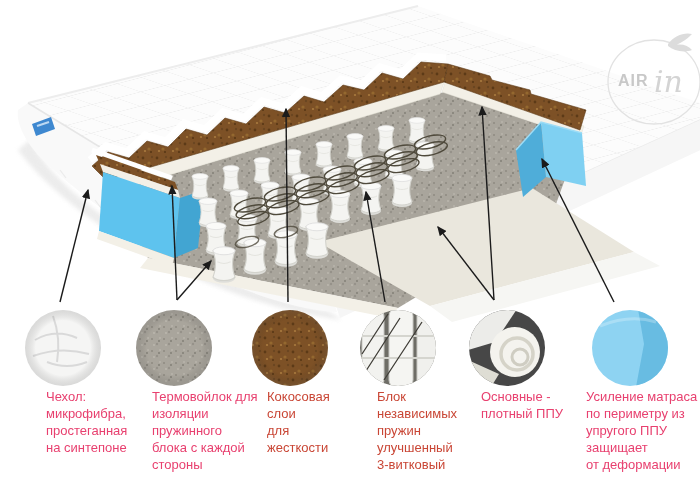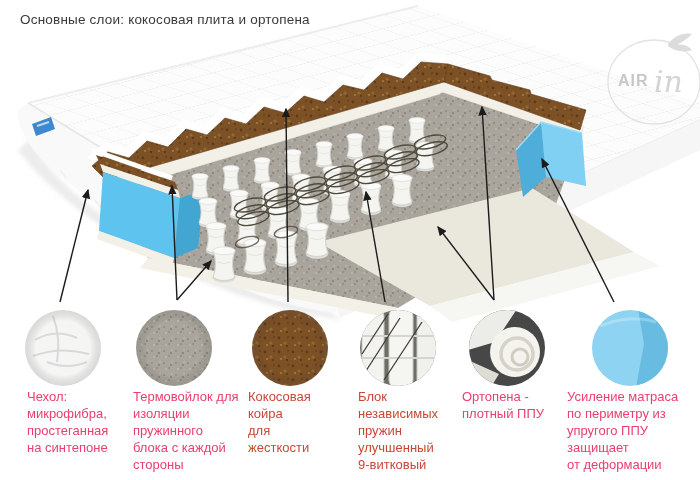--- a/index.html
+++ b/index.html
@@ -1,28 +1,27 @@
 <!DOCTYPE html>
 <html><head>
 <meta charset="utf-8">
 <style>
   html,body{margin:0;padding:0;background:#fff;}
   .stage{position:relative;width:700px;height:480px;background:#ffffff;overflow:hidden;
          font-family:"Liberation Sans",sans-serif;}
   .title{position:absolute;left:20px;top:12px;font-size:13.5px;letter-spacing:.2px;color:#3a3a3a;}
   .scene{position:absolute;left:0;top:0;}
   .swatch{position:absolute;top:309px;width:78px;height:78px;}
-  .legend-label{position:absolute;top:388px;font-size:13px;line-height:17px;white-space:pre-line;}
+  .legend-label{position:absolute;top:388px;font-size:13px;line-height:17px;white-space:pre-line;margin-left:19px;}
 </style>
 </head>
 <body>
 
 <div class="stage">
 
-  <div class="title" style="color: rgb(58, 58, 58);">Основные слои: кокосовая плита и ортопена</div>
 
   <svg class="scene" width="700" height="480" viewBox="0 0 700 480">
     <defs>
       <pattern id="quilt" width="1" height="1" patternUnits="userSpaceOnUse" patternTransform="matrix(24.2,-6.3,23.6,8.1,0,0)">
         <path d="M0 0 H1 M0 0 V1" stroke="#e9e9e9" stroke-width="0.05" fill="none"></path>
       </pattern>
       <pattern id="felt" width="12" height="12" patternUnits="userSpaceOnUse">
         <rect width="12" height="12" fill="#a9a59c"></rect>
         <circle cx="2" cy="3" r="1" fill="#8f8b81"></circle>
         <circle cx="7" cy="8" r="1.2" fill="#96928a"></circle>
@@ -258,29 +257,29 @@
     <div class="legend-label" style="left: 27px; width: 104px; color: rgb(232, 64, 111);">Чехол:
 микрофибра,
 простеганная
 на синтепоне</div>
     <div class="legend-label" style="left: 133px; width: 108px; color: rgb(232, 64, 111);">Термовойлок для
 изоляции
 пружинного
 блока с каждой
 стороны</div>
     <div class="legend-label" style="left: 248px; width: 104px; color: rgb(201, 70, 53);">Кокосовая
-койра
+слои
 для
 жесткости</div>
     <div class="legend-label" style="left: 358px; width: 102px; color: rgb(201, 70, 53);">Блок
 независимых
 пружин
 улучшенный
-9-витковый</div>
-    <div class="legend-label" style="left: 462px; width: 118px; color: rgb(232, 64, 111);">Ортопена -
+3-витковый</div>
+    <div class="legend-label" style="left: 462px; width: 118px; color: rgb(232, 64, 111);">Основные -
 плотный ППУ</div>
     <div class="legend-label" style="left: 567px; width: 112px; color: rgb(232, 64, 111);">Усиление матраса
 по периметру из
 упругого ППУ
 защищает
 от деформации</div>
   </div>
 
 </div>
 

